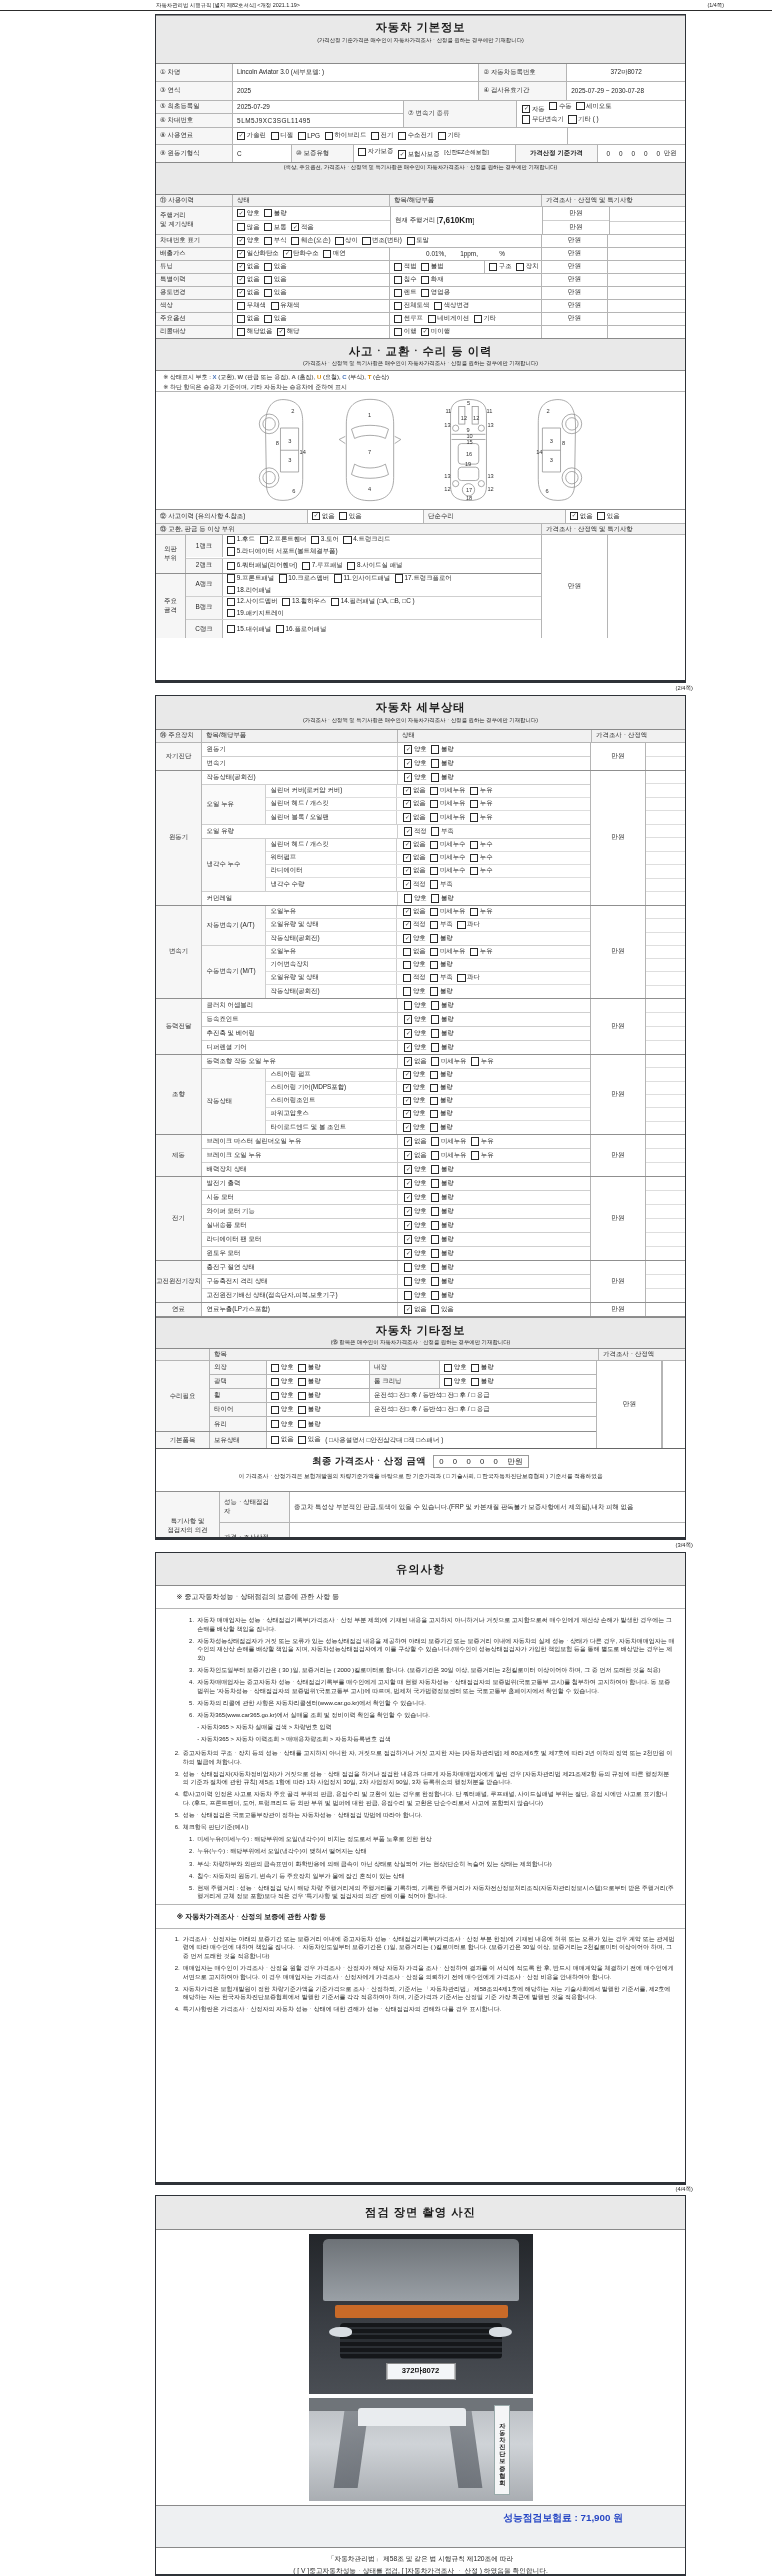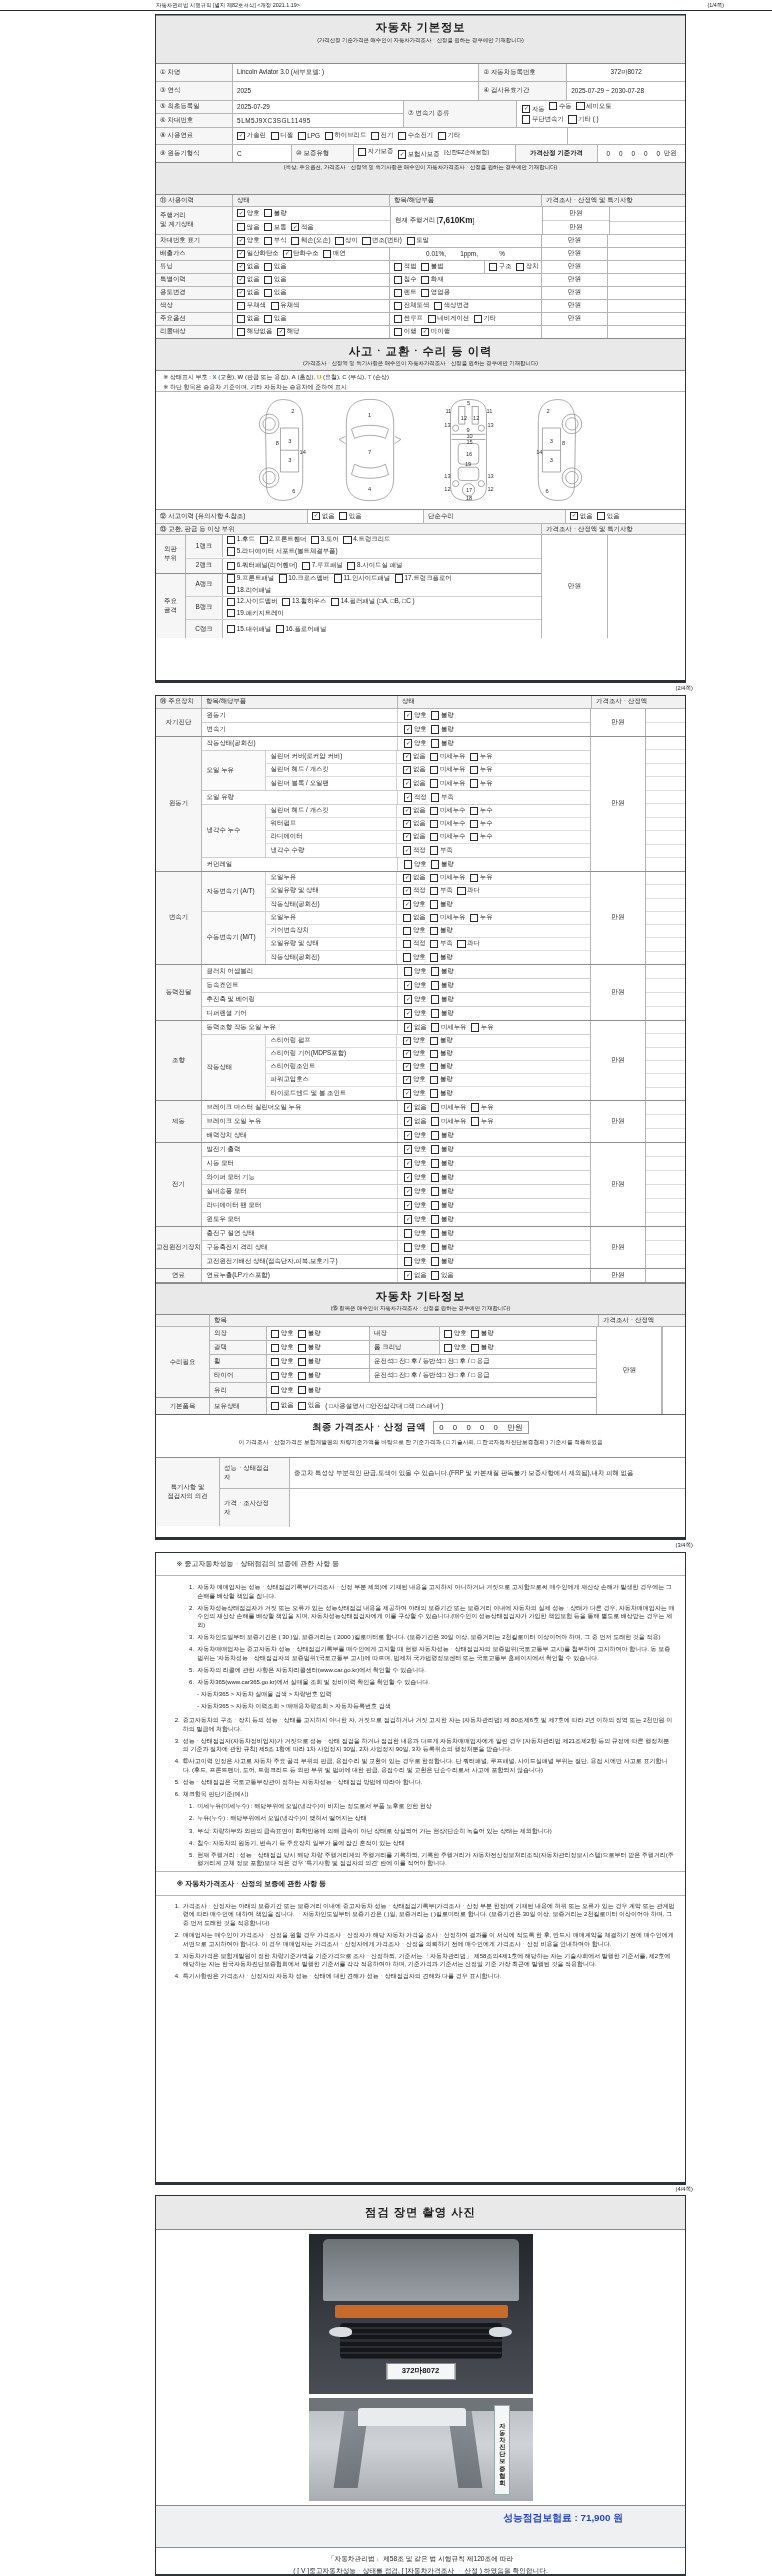--- a/index.html
+++ b/index.html
@@ -684,20 +684,24 @@
       </div>
     </div>
     <div class="td cen mw" style="width:66px;border-right:0.5px solid #b5b5b5">만원</div>
     <div style="flex:1"></div>
   </div>
 </div>
 
 <div class="pgmark">(2/4쪽)</div>
 
 <div class="page" style="height:845px">
+  <div class="band" style="height:34px;border-top:none">
+    <div class="h">자동차 세부상태</div>
+    <div class="s">(가격조사ㆍ산정액 및 특기사항은 매수인이 자동차가격조사ㆍ산정을 원하는 경우에만 기재합니다)</div>
+  </div>
   <div class="tr hdr" style="height:13.4px">
     <div class="td" style="width:46px">⑭ 주요장치</div>
     <div class="td" style="width:196px">항목/해당부품</div>
     <div class="td" style="width:194px">상태</div>
     <div class="td" style="flex:1">가격조사ㆍ산정액</div>
   </div>
   <div id="detail-body">
       <div class="dgroup">
         <div class="dg-name">자기진단</div>
         <div class="dg-mid">
@@ -1675,20 +1679,23 @@
 자</div>
         <div class="td" style="flex:1;border-right:none"></div>
       </div>
     </div>
   </div>
 </div>
 
 <div class="pgmark">(3/4쪽)</div>
 
 <div class="page" style="height:633px">
+  <div class="band" style="height:33px;border-top:none">
+    <div class="h" style="padding-top:9.3px">유의사항</div>
+  </div>
   <div class="note-head">※ 중고자동차성능ㆍ상태점검의 보증에 관한 사항 등</div>
   <div style="padding:7.2px 10.3px 0 10.3px" id="notes1">
       <div class="note-item" style="margin-left: 14.4px;">
         <span class="num">1.</span>
         <span class="txt">자동차 매매업자는 성능ㆍ상태점검기록부(가격조사ㆍ산정 부분 제외)에 기재된 내용을 고지하지 아니하거나 거짓으로 고지함으로써 매수인에게 재산상 손해가 발생한 경우에는 그 손해를 배상할 책임을 집니다.</span>
       </div>
       <div class="note-item" style="margin-left: 14.4px;">
         <span class="num">2.</span>
         <span class="txt">자동차성능상태점검자가 거짓 또는 오류가 있는 성능상태점검 내용을 제공하여 아래의 보증기간 또는 보증거리 이내에 자동차의 실제 성능ㆍ상태가 다른 경우, 자동차매매업자는 매수인의 재산상 손해를 배상할 책임을 지며, 자동차성능상태점검자에게 이를 구상할 수 있습니다.(매수인이 성능상태점검자가 가입한 책임보험 등을 통해 별도로 배상받는 경우는 제외)</span>
       </div>

